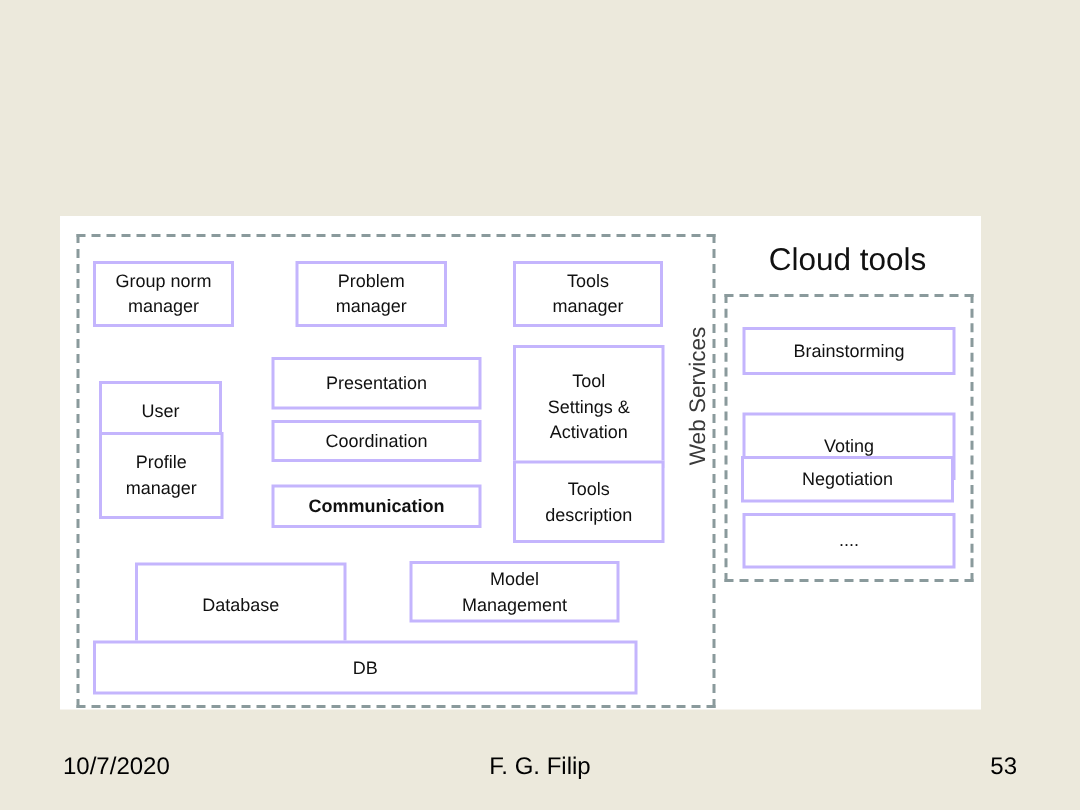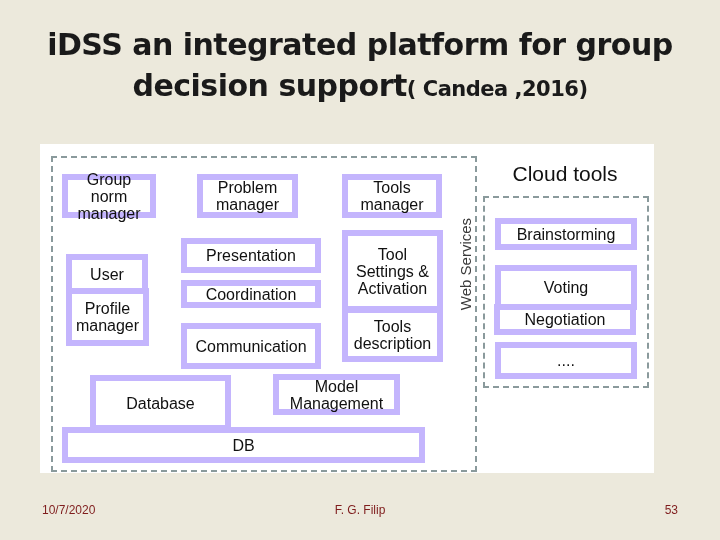--- a/index.html
+++ b/index.html
@@ -27,50 +27,46 @@
     background:#FFFFFF;
   }
   .dashed-region{
     position:absolute;box-sizing:border-box;
     border:2px dashed #8A9A9C;background:transparent;
   }
   #platform-region{left:11px;top:12px;width:426px;height:316px;}
   #cloud-region{left:443px;top:52px;width:166px;height:192px;}
   .box{
     position:absolute;box-sizing:border-box;
-    border:6px solid #c4b5fd;background:#fff;
+    border:2px solid #c4b5fd;background:#fff;
     display:flex;align-items:center;justify-content:center;
     text-align:center;color:#111;
-    font-size:16px;line-height:17px;white-space:pre-line;
+    font-size:12px;line-height:17px;white-space:pre-line;
   }
   .label{
     position:absolute;color:#111;font-size:21px;text-align:center;
   }
   #web-services{
     position:absolute;left:370px;top:112px;width:110px;height:16px;
     transform:rotate(-90deg);transform-origin:center;
     text-align:center;color:#3a3a3a;font-size:15px;white-space:nowrap;
   }
   
   .footer-item{
-    position:absolute;top:503px;color:#7f1d1d;font-size:12px;
+    position:absolute;top:503px;color:#000000;font-size:16px;
   }
   #footer-date{left:42px;}
   #footer-author{left:0;width:720px;text-align:center;}
   #footer-page{right:42px;text-align:right;}
 </style>
 </head>
 <body>
 
 <div class="slide">
 
-  <div class="title">
-    <div>iDSS an integrated platform for group</div>
-    <div><span>decision support</span><span class="citation">( Candea ,2016)</span></div>
-  </div>
 
   <div class="figure">
 
     <div class="dashed-region" id="platform-region"></div>
 
     <div class="box" style="left:22px;top:30px;width:94px;height:44px;">Group norm
 manager</div>
     <div class="box" style="left:157px;top:30px;width:101px;height:44px;">Problem
 manager</div>
     <div class="box" style="left:302px;top:30px;width:100px;height:44px;">Tools
@@ -79,36 +75,36 @@
     <div class="box" style="left:26px;top:90px;width:82px;height:57px;margin-top:20px;">User
 manager</div>
     <div class="box" style="left:141px;top:94px;width:140px;height:35px;">Presentation</div>
     <div class="box" style="left:302px;top:86px;width:101px;height:82px;">Tool
 Settings &amp;
 Activation</div>
 
     <div class="box" style="left:141px;top:136px;width:140px;height:28px;">Coordination</div>
     <div class="box" style="left:26px;top:144px;width:83px;height:58px;">Profile
 manager</div>
-    <div class="box" style="left:141px;top:179px;width:140px;height:46px;">Communication</div>
+    <div class="box" style="left:141px;top:179px;width:140px;height:29px;font-weight:bold;">Communication</div>
     <div class="box" style="left:302px;top:163px;width:101px;height:55px;">Tools
 description</div>
 
     <div class="box" style="left:50px;top:231px;width:141px;height:56px;">Database</div>
-    <div class="box" style="left:233px;top:230px;width:127px;height:41px;">Model
+    <div class="box" style="left:233px;top:230px;width:140px;height:41px;">Model
 Management</div>
     <div class="box" style="left:22px;top:283px;width:363px;height:36px;">DB</div>
 
     <div id="web-services">Web Services</div>
 
     <div class="label" style="left:445px;top:18px;width:160px;">Cloud tools</div>
     <div class="dashed-region" id="cloud-region"></div>
 
     <div class="box" style="left:455px;top:74px;width:142px;height:32px;">Brainstorming</div>
-    <div class="box" style="left:455px;top:121px;width:142px;height:45px;">Voting</div>
+    <div class="box" style="left:455px;top:131px;width:142px;height:45px;">Voting</div>
     <div class="box" style="left:454px;top:160px;width:142px;height:31px;">Negotiation</div>
     <div class="box" style="left:455px;top:198px;width:142px;height:37px;">....</div>
 
   </div>
 
   <div class="footer-item" id="footer-date">10/7/2020</div>
   <div class="footer-item" id="footer-author">F. G. Filip</div>
   <div class="footer-item" id="footer-page">53</div>
 
 </div>

